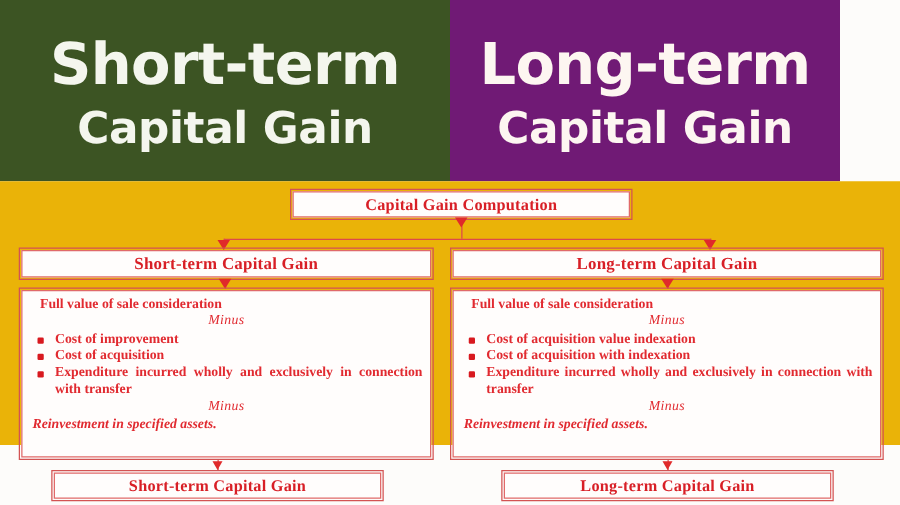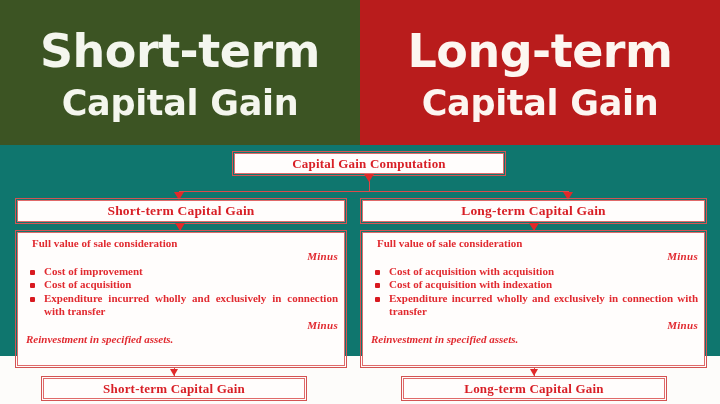--- a/index.html
+++ b/index.html
@@ -36,21 +36,21 @@
     flex-direction: column;
     align-items: center;
     justify-content: center;
     font-family: "DejaVu Sans", sans-serif;
     color: #f4f6ee;
     text-align: center;
     box-sizing: border-box;
     padding-top: 4px;
   }
   .banner-left  { width: 360px; background: #3c5423; }
-  .banner-right { width: 360px; background: #b91c1c; color: #fdf6f1; }
+  .banner-right { width: 312px; background: #701a75; color: #fdf6f1; }
   .banner-line1 {
     font-size: 46px;
     font-weight: 700;
     line-height: 1.0;
     letter-spacing: -0.5px;
   }
   .banner-line2 {
     font-size: 35px;
     font-weight: 700;
     line-height: 1.0;
@@ -58,21 +58,21 @@
     margin-top: 12px;
   }
 
   
   .chart {
     position: absolute;
     left: 0;
     top: 145px;
     width: 720px;
     height: 211px;
-    background: #0f766e;
+    background: #eab308;
   }
 
   .node {
     position: absolute;
     box-sizing: border-box;
     border: 1px solid #e06a6a;
     outline: 1px solid #d35353;
     outline-offset: 1px;
     background: #fffdfc;
     color: #d81f26;
@@ -107,23 +107,23 @@
     font-weight: bold;
     font-size: 11px;
     padding: 4px 6px 3px 6px;
     line-height: 1.22;
   }
   #st-panel { left: 17px;  top: 87px; width: 328px; height: 134px; }
   #lt-panel { left: 362px; top: 87px; width: 343px; height: 134px; }
 
   .panel .headline { text-align: left; padding-left: 8px; }
   .panel .minus {
-    text-align: right;
+    text-align: center;
     font-style: italic;
-    font-weight: bold;
+    font-weight: normal;
     letter-spacing: 0.3px;
   }
   .panel .tail { text-align: left; padding-left: 2px; font-style: italic; }
 
   ul.bullets {
     list-style: none;
     margin: 1px 0 1px 0;
     padding: 0;
   }
   ul.bullets li {
@@ -215,21 +215,21 @@
         <li><span class="dot"></span><span>Expenditure incurred wholly and exclusively in connection with transfer</span></li>
       </ul>
       <div class="minus">Minus</div>
       <div class="tail">Reinvestment in specified assets.</div>
     </div>
 
     <div class="panel" id="lt-panel">
       <div class="headline">Full value of sale consideration</div>
       <div class="minus">Minus</div>
       <ul class="bullets">
-        <li><span class="dot"></span><span>Cost of acquisition with acquisition</span></li>
+        <li><span class="dot"></span><span>Cost of acquisition value indexation</span></li>
         <li><span class="dot"></span><span>Cost of acquisition with indexation</span></li>
         <li><span class="dot"></span><span>Expenditure incurred wholly and exclusively in connection with transfer</span></li>
       </ul>
       <div class="minus">Minus</div>
       <div class="tail">Reinvestment in specified assets.</div>
     </div>
 
     <div class="vline" style="left:174px; top:223px; height:8px;"></div>
     <div class="arrow-sm" style="left:170px; top:224px;"></div>
     <div class="vline" style="left:534px; top:223px; height:8px;"></div>

